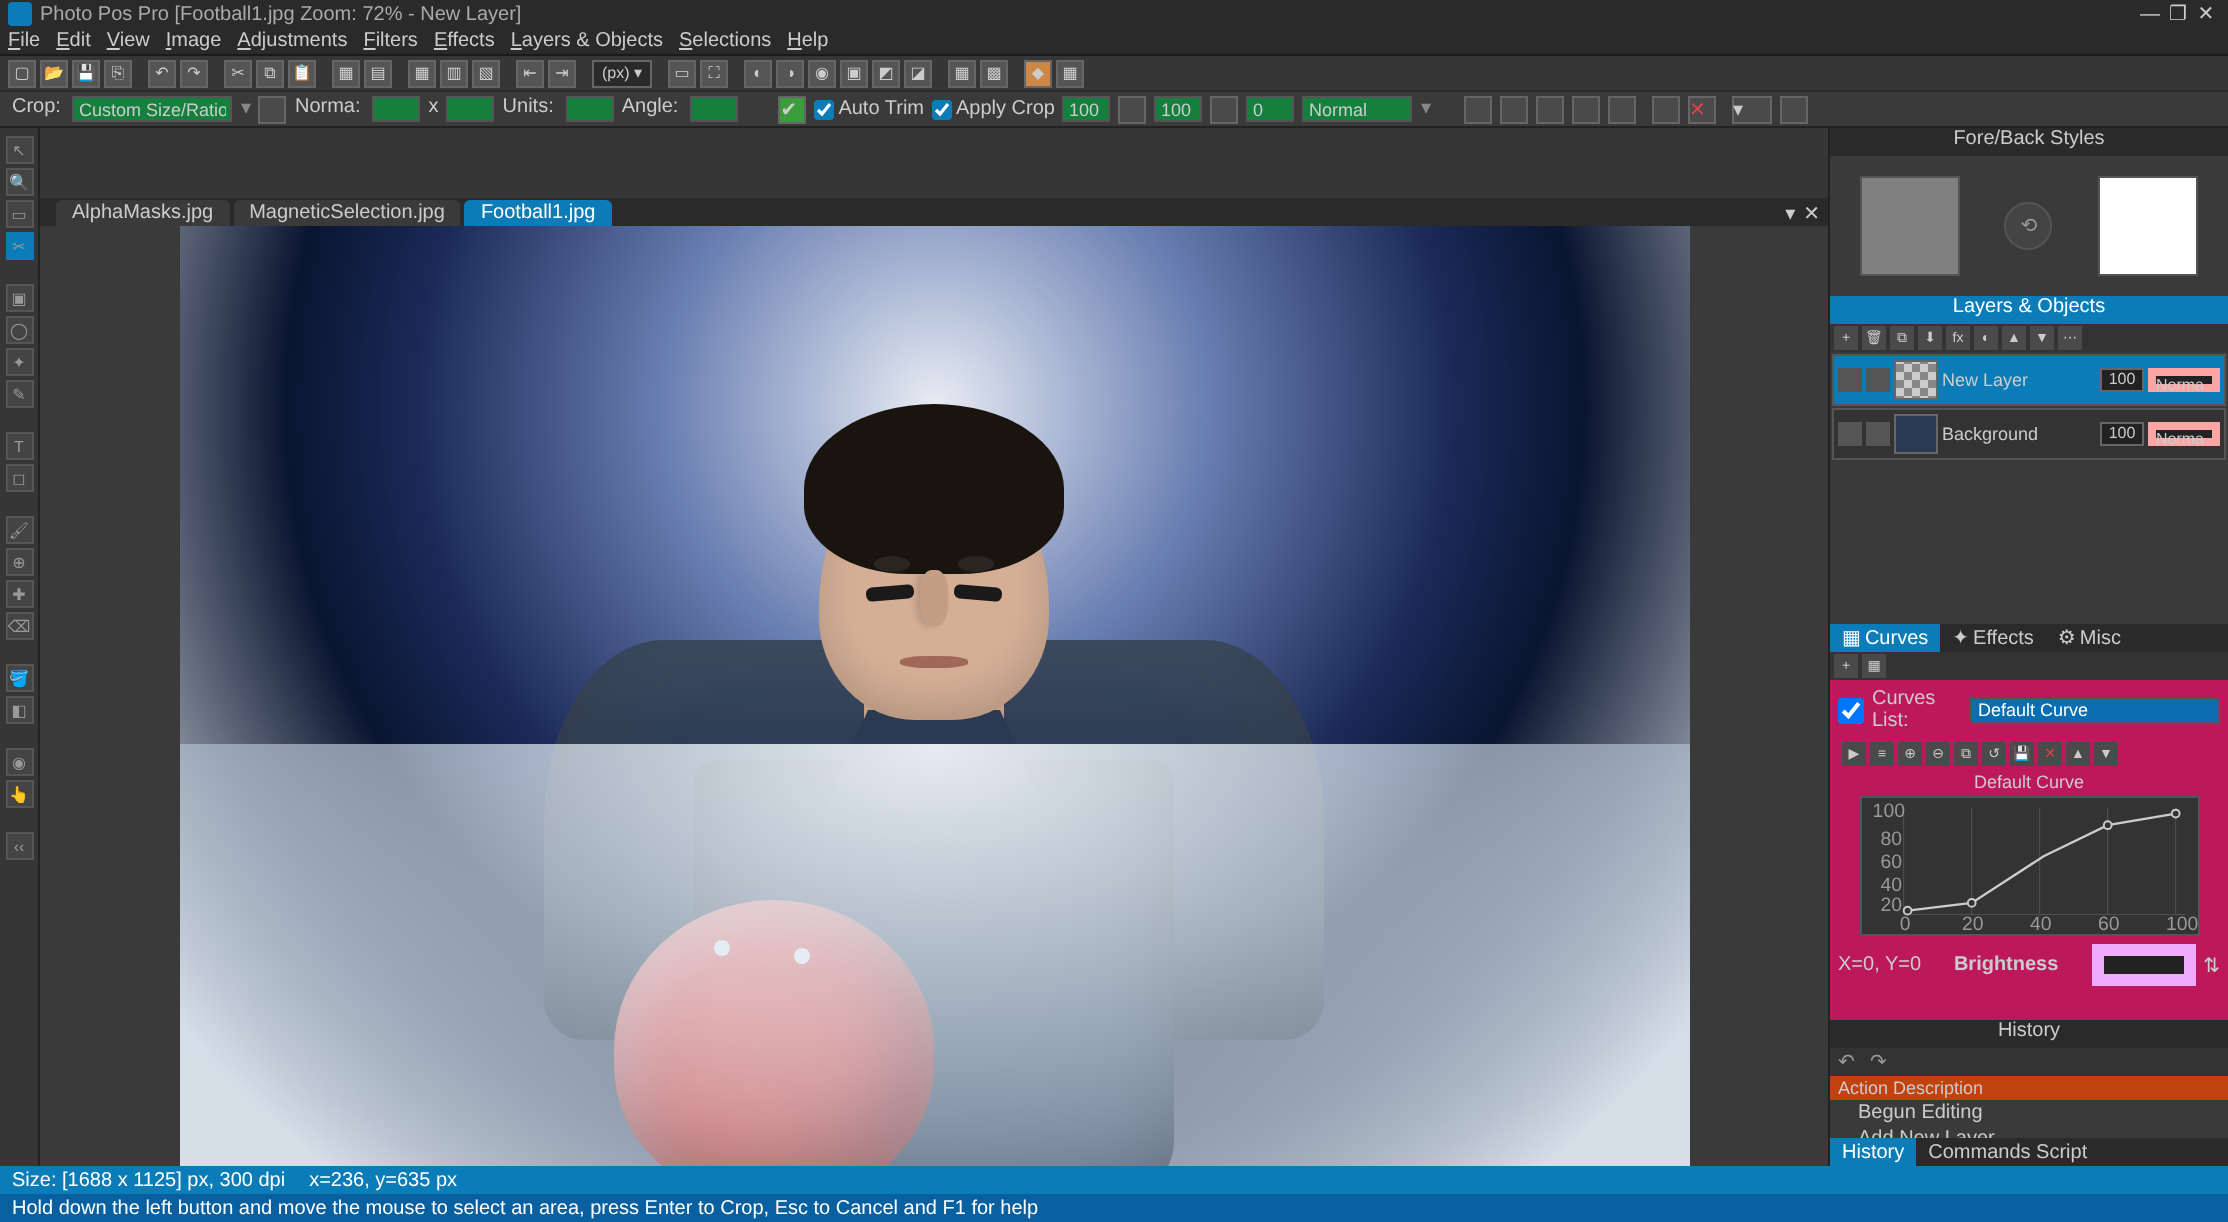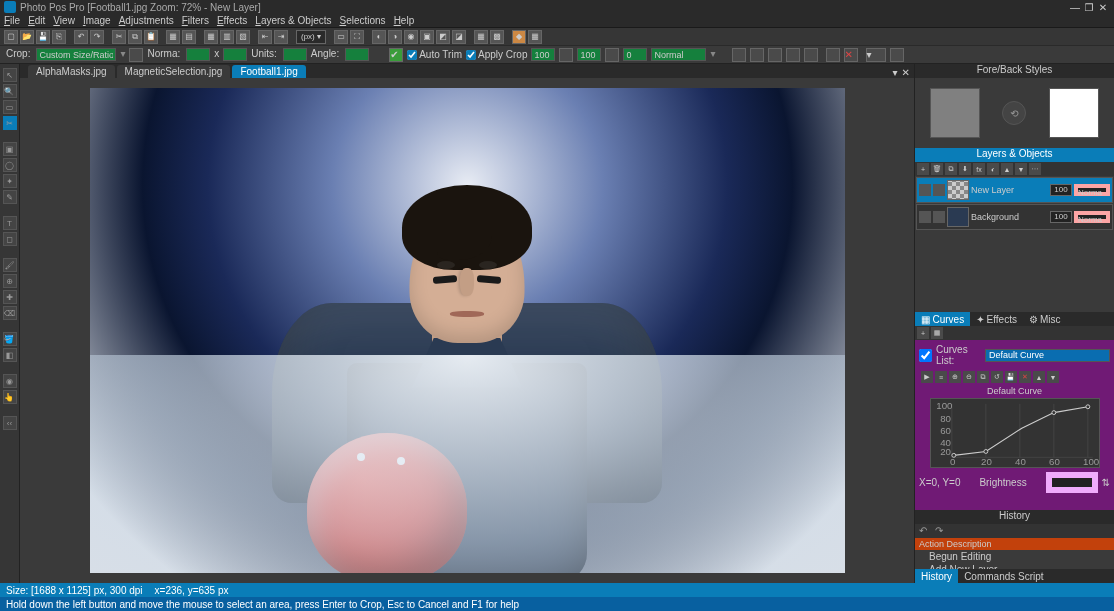--- a/index.html
+++ b/index.html
@@ -19,21 +19,21 @@
 .optbar .inp { background: #15803d; border: 1px solid #555; color: #ccc; height: 13px; padding: 0 2px; font-size: 9px; }
 .optbar .w80 { width: 80px; }
 .optbar .w30 { width: 24px; }
 .optbar .tb { width: 14px; height: 14px; background: #4a4a4a; border: 1px solid #666; cursor: pointer; }
 .optbar .chk { display: inline-flex; align-items: center; gap: 2px; }
 .optbar input[type=checkbox] { accent-color: #0a7db8; width: 10px; height: 10px; }
 .main { display: flex; height: calc(100% - 14px - 14px - 18px - 18px - 14px - 14px); }
 .tool-sidebar { width: 20px; background: #363636; border-right: 1px solid #222; display: flex; flex-direction: column; align-items: center; gap: 2px; padding-top: 4px; }
 .tool-sidebar .tool { width: 14px; height: 14px; background: #444; border: 1px solid #555; cursor: pointer; display:flex; align-items:center; justify-content:center; font-size:8px; color:#999;}
 .tool-sidebar .tool.act { background: #0a7db8; border-color: #0a7db8; }
-.doc-area { flex: 1; background: #363636; display: flex; flex-direction: column; overflow: hidden; }
+.doc-area { flex: 1; background: #363636; display: flex; flex-direction: column; overflow: hidden; margin-top: 35px; }
 .tabs { background: #2a2a2a; height: 14px; display: flex; align-items: flex-end; padding-left: 8px; }
 .tabs .tab { height: 13px; padding: 0 8px; background: #3a3a3a; color: #ccc; border-top-left-radius: 3px; border-top-right-radius: 3px; margin-right: 2px; display: flex; align-items: center; cursor: pointer; }
 .tabs .tab.act { background: #0a7db8; color: #fff; }
 .tabs .tab-spacer { flex: 1; }
 .tabs .tab-ctrl { color: #ccc; margin-right: 4px; cursor: pointer; }
 .canvas-wrap { flex: 1; display: flex; align-items: center; justify-content: center; background: #3a3a3a; overflow: hidden; position: relative; }
 .canvas { width: 755px; height: 485px; background: radial-gradient(circle at 50% 20%, #e8ecf4 0%, #6a7fb2 25%, #1a2958 48%, #0a1530 60%, #e0e4ea 90%), linear-gradient(#0d1630, #3c547c); position: relative; overflow:hidden;}
 .canvas::after { content:''; position:absolute; left:0; right:0; bottom:0; height:45%; background: radial-gradient(ellipse at center top, rgba(240,245,250,0.95) 0%, rgba(200,215,230,0.6) 60%, rgba(180,200,220,0.2) 100%);}
 .player { position:absolute; left:50%; top:50%; transform:translate(-50%,-40%); width:420px; height:420px;}
 .player .shoulders { position:absolute; top:140px; left:50%; transform:translateX(-50%); width:390px; height:200px; background:#2a3a52; border-radius:60px 60px 20px 20px / 90px 90px 20px 20px; box-shadow: inset 0 30px 50px rgba(255,255,255,0.1), inset 0 -40px 60px rgba(0,0,0,0.5);}
@@ -67,21 +67,21 @@
 .layer-row.sel { background: #0a7db8; }
 .layer-row .vis { width:12px; height:12px; background:#555; cursor:pointer;}
 .layer-row .thumb { width: 22px; height: 20px; background: repeating-conic-gradient(#888 0% 25%, #ccc 0% 50%) 0/8px 8px; border: 1px solid #666; }
 .layer-row .thumb.img { background: #2a3a52; }
 .layer-row .lname { flex: 1; font-size: 9px; }
 .layer-row .opac { width: 22px; height: 12px; background: #222; border: 1px solid #666; font-size: 8px; text-align: center; }
 .layer-row .blend { width: 36px; height: 12px; background: #222; border: 4px solid #fca5a5; font-size: 8px; }
 .curves-tabs { display: flex; background: #2a2a2a; height: 14px; align-items: center; }
 .curves-tabs .ct { padding: 0 6px; height: 14px; display: flex; align-items: center; gap: 2px; cursor: pointer; color:#ccc;}
 .curves-tabs .ct.act { background: #0a7db8; color:#fff;}
-.curves-panel { background: #701a75; padding: 4px; flex: 0 0 170px; }
+.curves-panel { background: #be185d; padding: 4px; flex: 0 0 170px; }
 .curves-row { display: flex; align-items: center; gap: 4px; margin-bottom: 4px; }
 .curves-row .cinp { flex: 1; background: #0a6db0; color: #fff; border: 1px solid #555; height: 13px; padding: 0 3px; font-size: 9px; }
 .curves-ttl { text-align: center; font-size: 9px; margin: 2px 0; color:#ccc;}
 .curve-graph { width: 170px; height: 70px; border: 1px solid #555; background: #333; margin: 0 auto 4px; position: relative; }
 .curve-graph svg { width: 100%; height: 100%; }
 .curves-info { display: flex; align-items: center; gap: 4px; font-size: 9px;}
 .curves-info .cinp2 { width: 24px; background: #222; border: 6px solid #f0abfc; font-size: 8px; text-align:center;padding-left:40px;}
 .history-panel { background: #3a3a3a; flex: 1; overflow: hidden; }
 .history-tb { background:#333; height:14px; display:flex; align-items:center; padding:0 4px; gap:4px;}
 .history-tb .hb { width:12px; height:12px; cursor:pointer; color:#999;}
@@ -374,21 +374,21 @@
           <text x="8" y="58" fill="#999" font-size="6">20</text>
           <text x="18" y="68" fill="#999" font-size="6">0</text>
             <text x="50" y="68" fill="#999" font-size="6">20</text>
           <text x="85" y="68" fill="#999" font-size="6">40</text>
             <text x="120" y="68" fill="#999" font-size="6">60</text>
           <text x="155" y="68" fill="#999" font-size="6">100</text>
         </svg>
       </div>
       <div class="curves-info">
         <span>X=0, Y=0</span>
-        <span style="flex:1;text-align:center;">Brightness</span>
+        <span style="flex:1;text-align:center;font-weight:bold;">Brightness</span>
         <input class="cinp2" value="50" style="">
         <span>⇅</span>
       </div>
     </div>
 
     <div class="panel-hdr dark">
       <span>History</span>
       <span class="hspacer"></span>
       <span class="hbtn">▾</span>
       <span class="hbtn">⊟</span>

